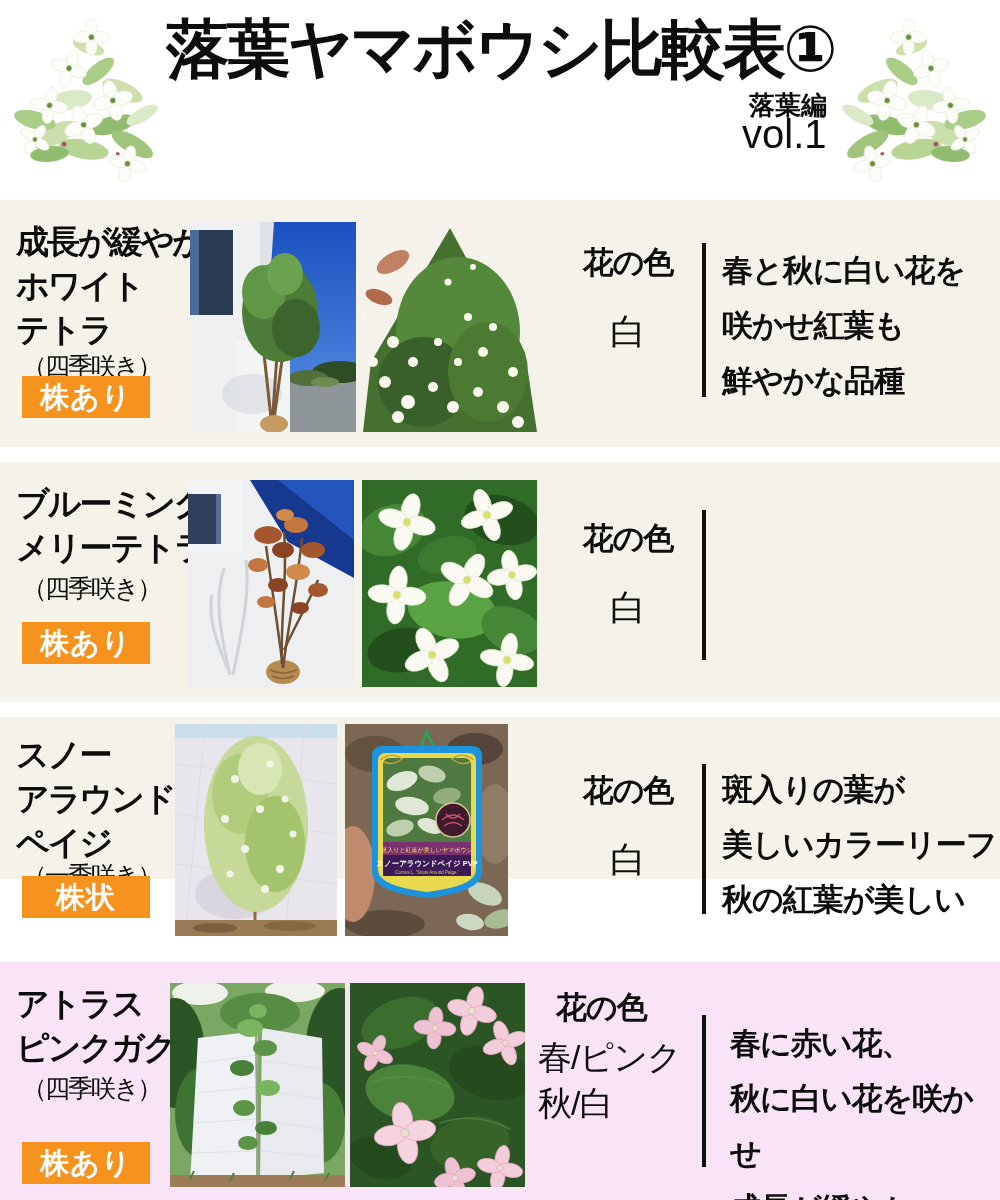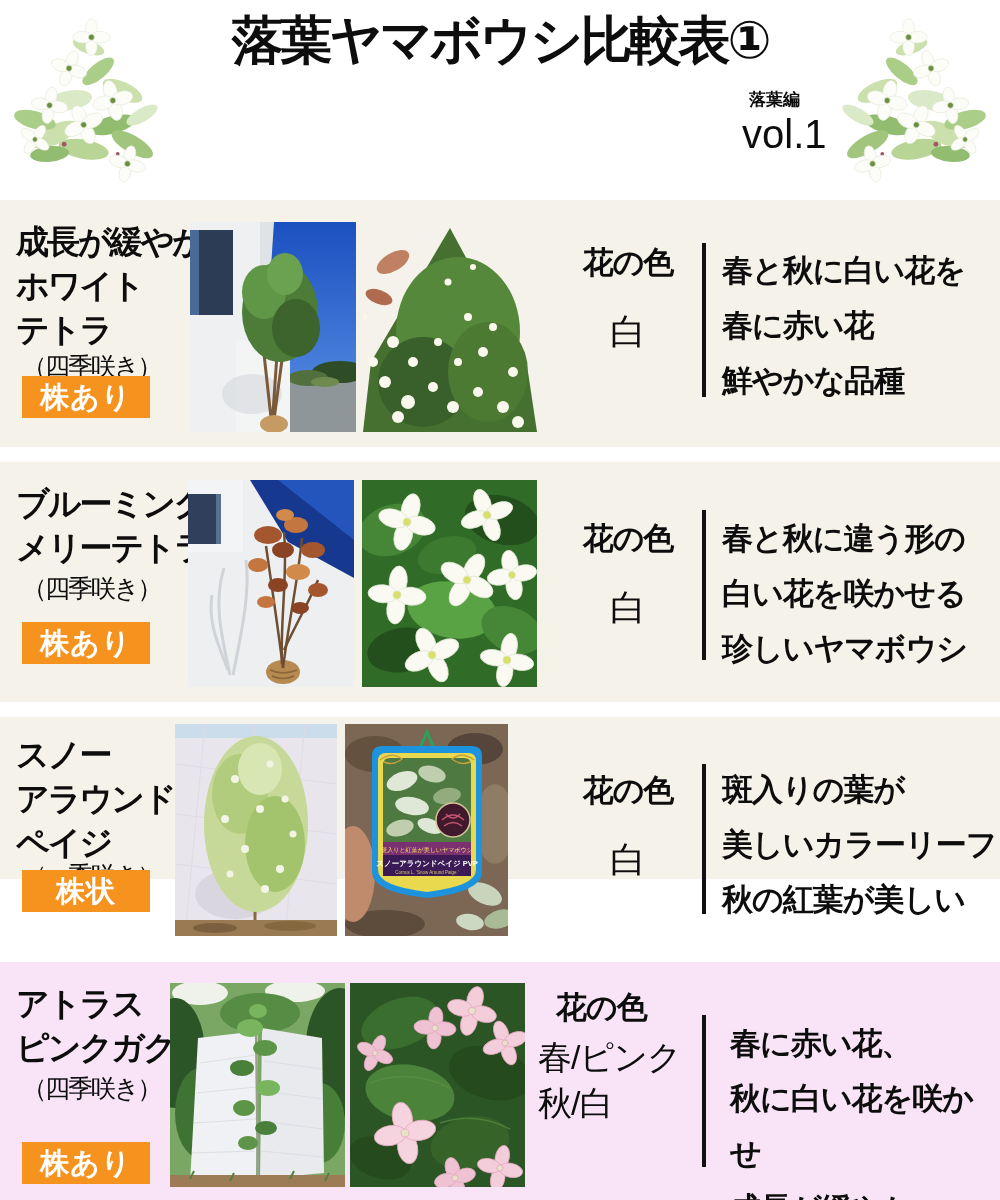--- a/index.html
+++ b/index.html
@@ -17,29 +17,29 @@
   }
   .page{position:relative;width:1000px;height:1200px;background:#fff;}
 
   
   .header{position:absolute;left:0;top:0;width:1000px;height:200px;}
   .decor{position:absolute;top:8px;width:185px;height:180px;}
   .decor.left{left:-4px;}
   .decor.right{right:-4px;transform:scaleX(-1);}
   .title{
     position:absolute;left:0;right:0;top:6px;text-align:center;
-    font-size:52px;font-weight:bold;letter-spacing:-3px;z-index:2;
+    font-size:64px;font-weight:bold;letter-spacing:-3px;z-index:2;
   }
   .subtitle{
     position:absolute;left:183px;top:116px;
     font-size:28px;font-weight:bold;letter-spacing:-1px;z-index:2;
   }
   .edition{
     position:absolute;left:749px;top:88px;
-    font-size:17px;font-weight:bold;z-index:2;
+    font-size:26px;font-weight:bold;z-index:2;
   }
   .volume{
     position:absolute;left:742px;top:112px;
     font-size:40px;z-index:2;
   }
 
   
   .row{position:absolute;left:0;width:1000px;background:var(--cream);}
   .row1{top:200px;height:247px;}
   .row2{top:462px;height:240px;}
@@ -59,21 +59,21 @@
   .row4 .season{top:110px;}
 
   .badge{
     position:absolute;left:22px;width:128px;height:42px;
     background:var(--orange);color:#fff;
     font-size:29px;font-weight:bold;text-align:center;line-height:42px;
     letter-spacing:1px;
   }
   .row1 .badge{top:176px;}
   .row2 .badge{top:160px;}
-  .row3 .badge{top:153px;}
+  .row3 .badge{top:159px;}
   .row4 .badge{top:180px;}
 
   .photo{position:absolute;overflow:hidden;}
   .photo svg{display:block;width:100%;height:100%;}
   .row1 .photo1{left:190px;top:22px;width:166px;height:210px;}
   .row1 .photo2{left:363px;top:22px;width:174px;height:210px;}
   .row2 .photo1{left:188px;top:18px;width:166px;height:207px;}
   .row2 .photo2{left:362px;top:18px;width:175px;height:207px;}
   .row3 .photo1{left:175px;top:7px;width:162px;height:212px;}
   .row3 .photo2{left:345px;top:7px;width:163px;height:212px;}
@@ -322,21 +322,21 @@
             <circle cx="10" cy="140" r="5"></circle>
         </g>
       </svg>
     </div>
     <div class="fcolor">
       <div class="flabel">花の色</div>
       <div class="fvalue">白</div>
     </div>
     <div class="divider"></div>
     <div class="desc">春と秋に白い花を
-春に赤い花
+咲かせ紅葉も
 鮮やかな品種</div>
   </div>
 
   <div class="row row2">
     <div class="vname">ブルーミング
 メリーテトラ</div>
     <div class="season">（四季咲き）</div>
     <div class="badge">株あり</div>
     <div class="photo photo1">
       <svg viewBox="0 0 166 207" preserveAspectRatio="none">
@@ -434,23 +434,20 @@
               <circle r="4" fill="#d9e06a"></circle>
             </g>
         </g>
       </svg>
     </div>
     <div class="fcolor">
       <div class="flabel">花の色</div>
       <div class="fvalue">白</div>
     </div>
     <div class="divider"></div>
-    <div class="desc">春と秋に違う形の
-白い花を咲かせる
-珍しいヤマボウシ</div>
   </div>
 
   <div class="row row3">
     <div class="vname">スノー
 アラウンド
 ペイジ</div>
     <div class="season">（一季咲き）</div>
     <div class="badge">株状</div>
     <div class="photo photo1">
       <svg viewBox="0 0 162 212" preserveAspectRatio="none">

